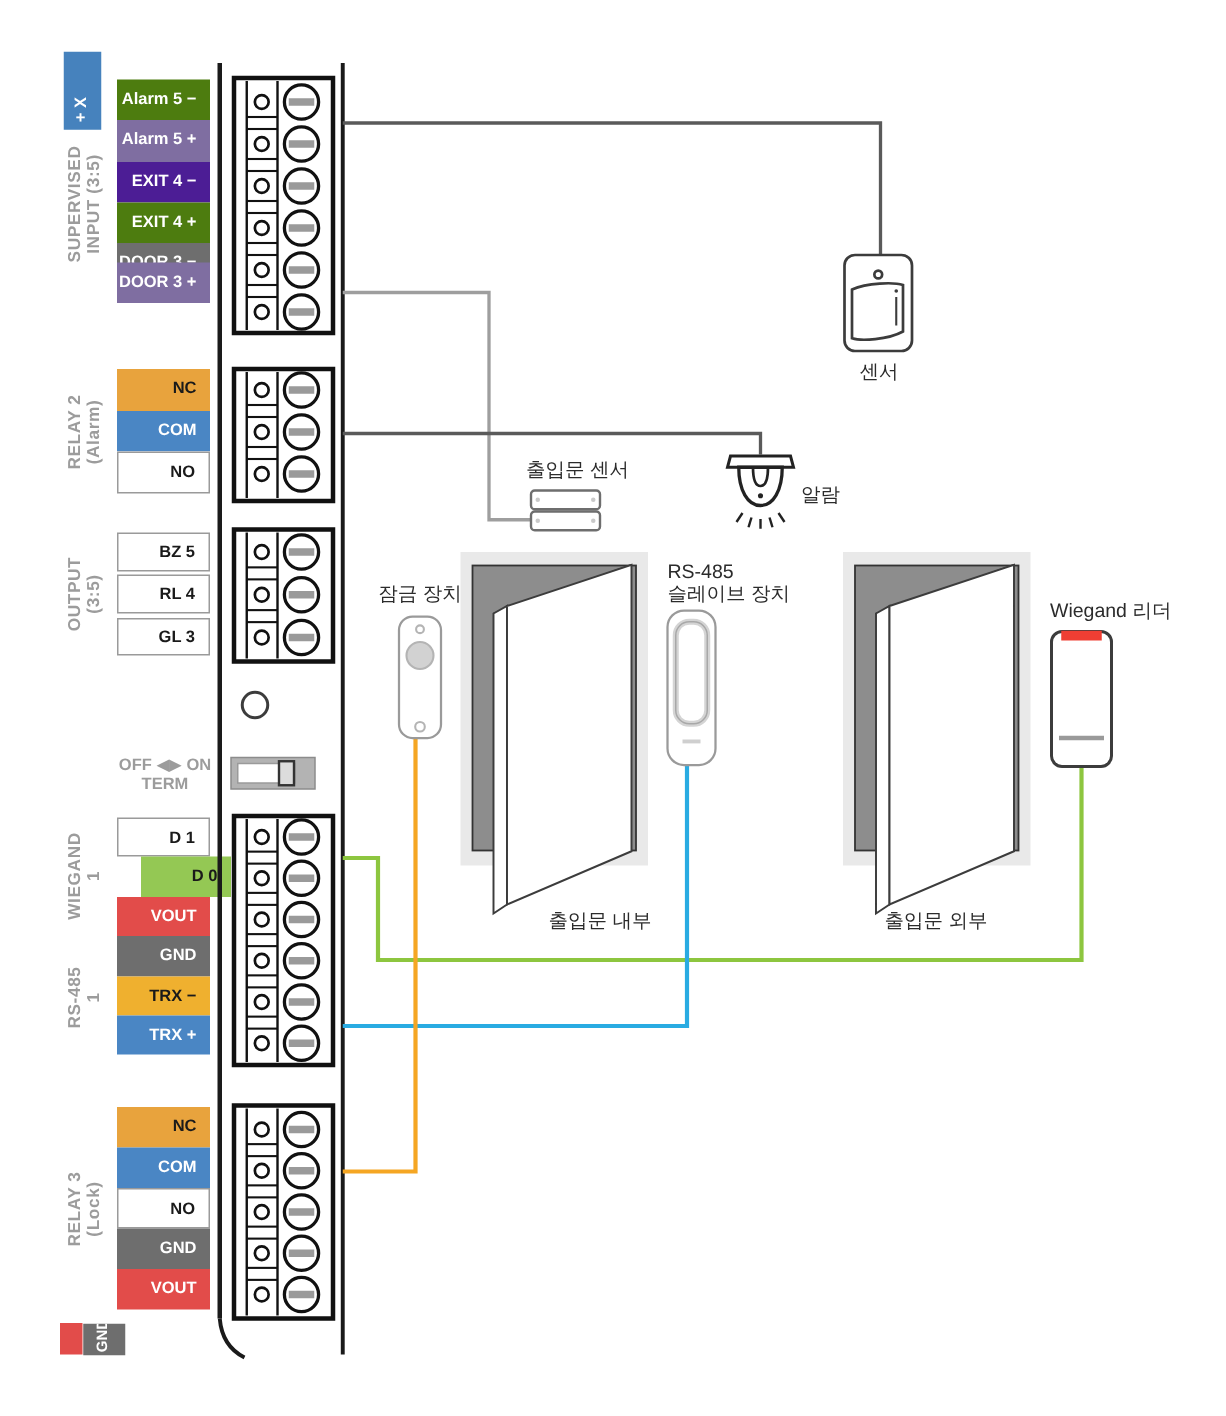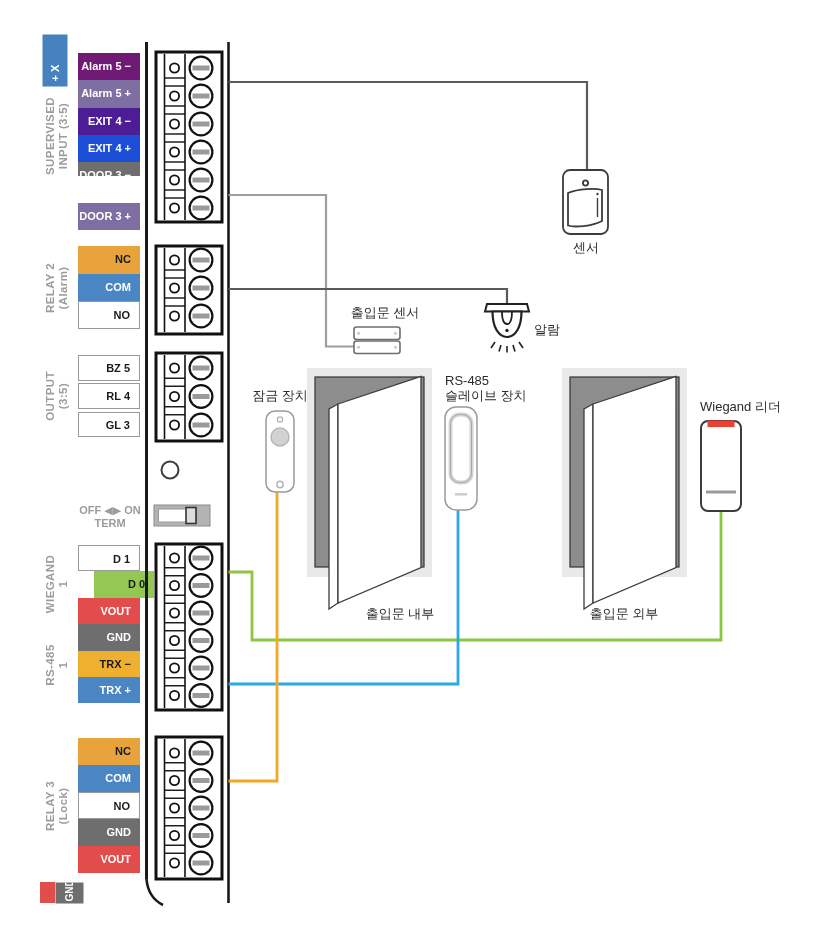--- a/index.html
+++ b/index.html
@@ -70,26 +70,26 @@
     <span>RELAY 3</span>
     <span>(Lock)</span>
   </div>
 
   <div id="term-label">
     <div>OFF ◀▶ ON</div>
     <div>TERM</div>
   </div>
 
   <div id="label-rows">
-      <div class="row" style="left: 78px; top: 53px; width: 62px; height: 37px; line-height: 27.35px; background: #701a75; color: rgb(255, 255, 255);">Alarm 5 −</div>
+      <div class="row" style="left: 78px; top: 53px; width: 62px; height: 37px; line-height: 27.35px; background: #4d7c0f; color: rgb(255, 255, 255);">Alarm 5 −</div>
       <div class="row" style="left: 78px; top: 80.35px; width: 62px; height: 27.35px; line-height: 27.35px; background: rgb(127, 110, 161); color: rgb(255, 255, 255);">Alarm 5 +</div>
       <div class="row" style="left: 78px; top: 107.7px; width: 62px; height: 27.35px; line-height: 27.35px; background: #4c1d95; color: rgb(255, 255, 255);">EXIT 4 −</div>
-      <div class="row" style="left: 78px; top: 135.05px; width: 62px; height: 27.35px; line-height: 27.35px; background: #1d4ed8; color: rgb(255, 255, 255);">EXIT 4 +</div>
+      <div class="row" style="left: 78px; top: 135.05px; width: 62px; height: 27.35px; line-height: 27.35px; background: #4d7c0f; color: rgb(255, 255, 255);">EXIT 4 +</div>
       <div class="row" style="left: 78px; top: 162.4px; width: 62px; height: 14px; line-height: 27.35px; background: rgb(110, 110, 110); color: rgb(255, 255, 255);">DOOR 3 −</div>
-      <div class="row" style="left: 78px; top: 203px; width: 62px; height: 27.35px; line-height: 27.35px; background: rgb(127, 110, 161); color: rgb(255, 255, 255);">DOOR 3 +</div>
+      <div class="row" style="left: 78px; top: 175px; width: 62px; height: 27.35px; line-height: 27.35px; background: rgb(127, 110, 161); color: rgb(255, 255, 255);">DOOR 3 +</div>
       <div class="row" style="left: 78px; top: 246px; width: 62px; height: 27.7px; line-height: 27.7px; background: rgb(232, 163, 61); color: rgb(26, 26, 26);">NC</div>
       <div class="row" style="left: 78px; top: 273.7px; width: 62px; height: 27.7px; line-height: 27.7px; background: rgb(74, 134, 196); color: rgb(255, 255, 255);">COM</div>
       <div class="row" style="left: 78px; top: 301.4px; width: 62px; height: 27.7px; line-height: 27.7px; background: rgb(255, 255, 255); color: rgb(26, 26, 26); border: 1px solid rgb(154, 154, 154);">NO</div>
       <div class="row" style="left: 78px; top: 355px; width: 62px; height: 25.5px; line-height: 25.5px; background: rgb(255, 255, 255); color: rgb(26, 26, 26); border: 1px solid rgb(154, 154, 154);">BZ 5</div>
       <div class="row" style="left: 78px; top: 383.3px; width: 62px; height: 25.5px; line-height: 25.5px; background: rgb(255, 255, 255); color: rgb(26, 26, 26); border: 1px solid rgb(154, 154, 154);">RL 4</div>
       <div class="row" style="left: 78px; top: 411.6px; width: 62px; height: 25.5px; line-height: 25.5px; background: rgb(255, 255, 255); color: rgb(26, 26, 26); border: 1px solid rgb(154, 154, 154);">GL 3</div>
       <div class="row" style="left: 78px; top: 545px; width: 62px; height: 26.4px; line-height: 26.4px; background: rgb(255, 255, 255); color: rgb(26, 26, 26); border: 1px solid rgb(154, 154, 154);">D 1</div>
       <div class="row" style="left: 78px; top: 571.4px; width: 60px; height: 26.4px; line-height: 26.4px; background: rgb(148, 200, 84); color: rgb(26, 26, 26); margin-left: 16px;">D 0</div>
       <div class="row" style="left: 78px; top: 597.8px; width: 62px; height: 26.4px; line-height: 26.4px; background: rgb(226, 76, 74); color: rgb(255, 255, 255);">VOUT</div>
       <div class="row" style="left: 78px; top: 624.2px; width: 62px; height: 26.4px; line-height: 26.4px; background: rgb(110, 110, 110); color: rgb(255, 255, 255);">GND</div>

